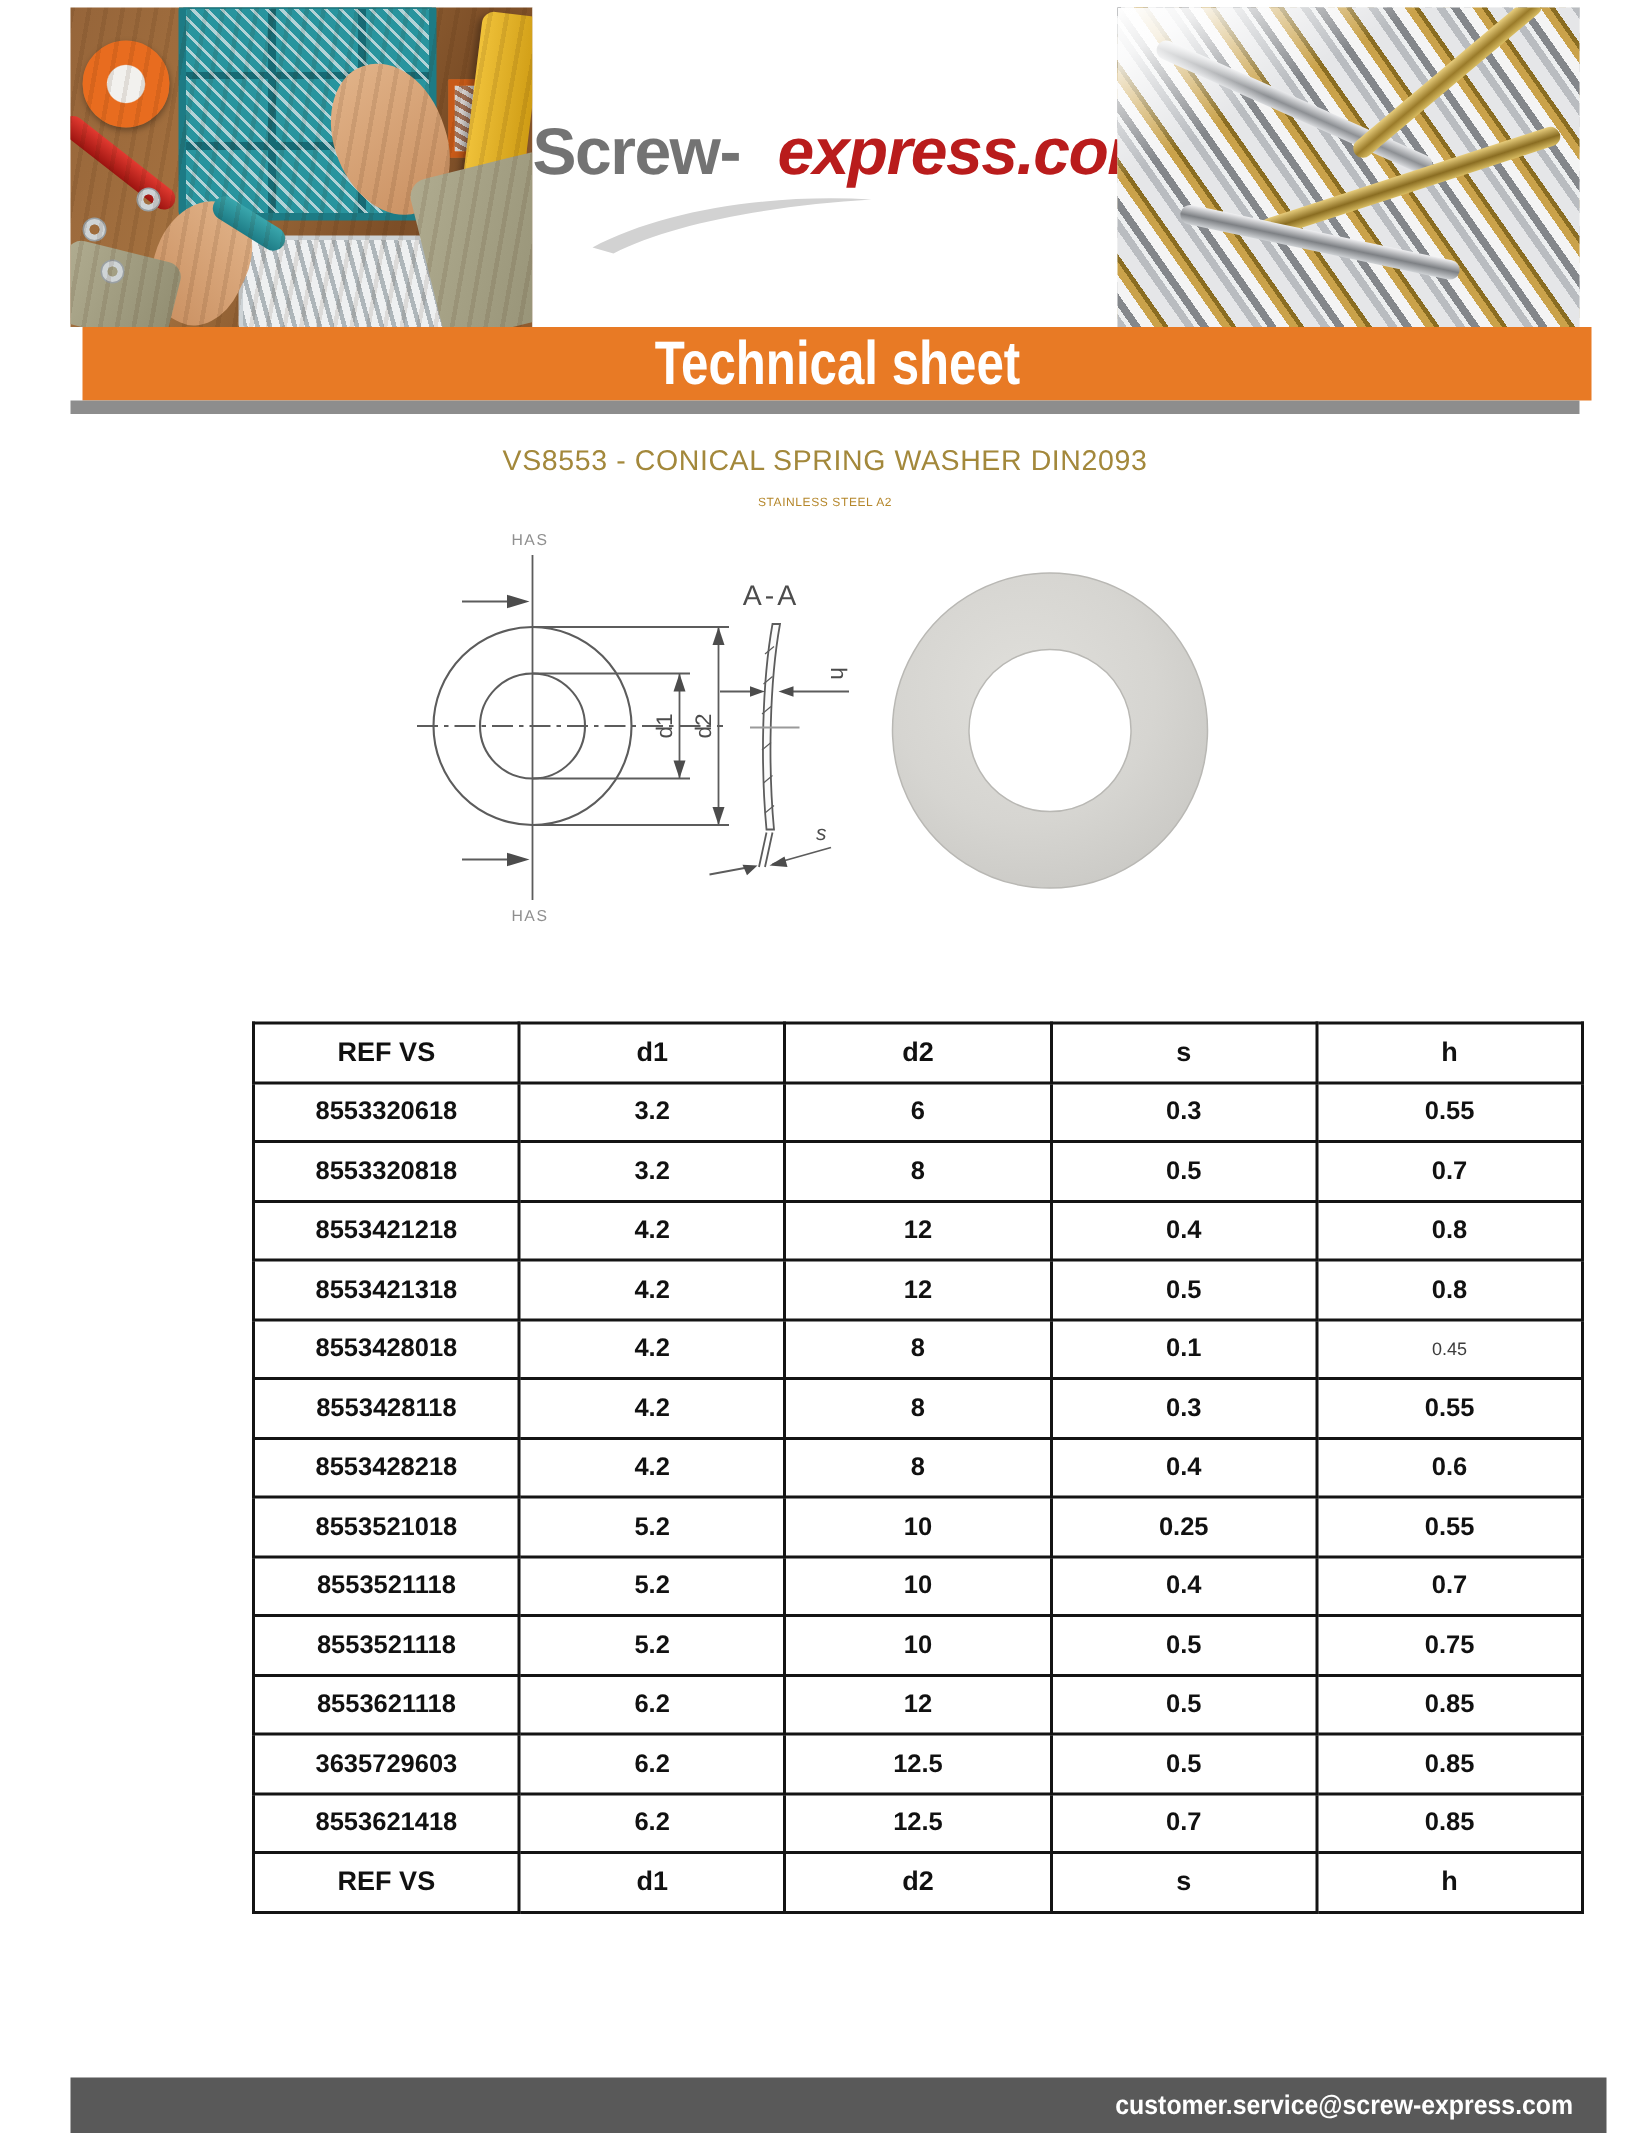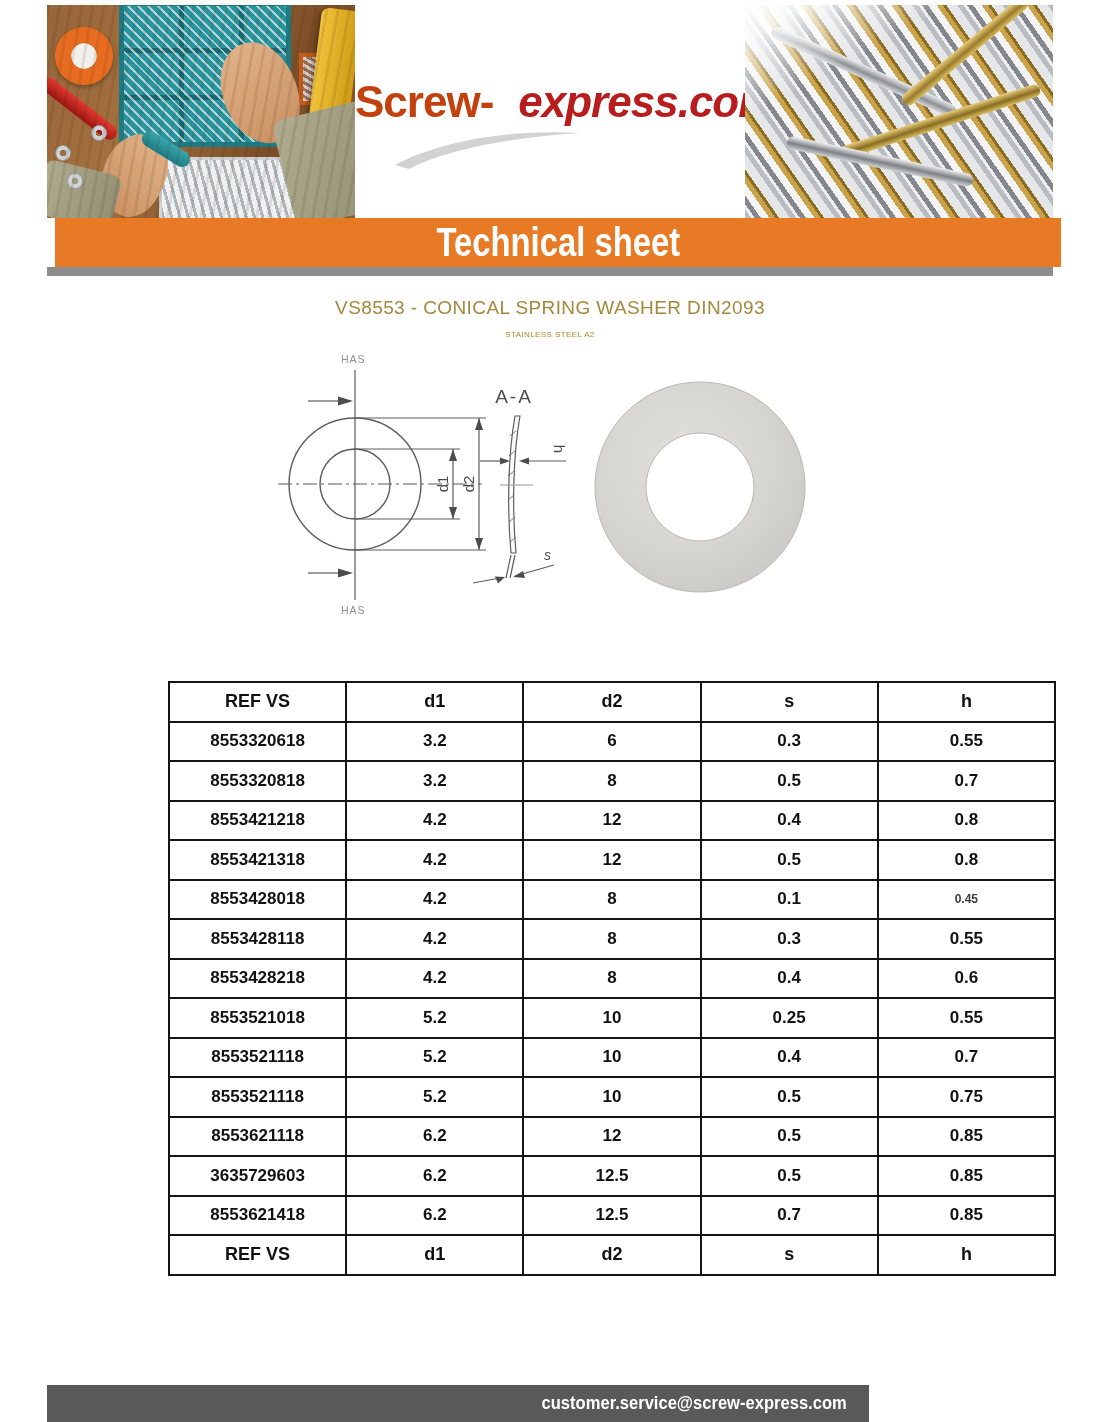--- a/index.html
+++ b/index.html
@@ -57,21 +57,21 @@
   .sb2 { left:90px; top:110px; width:210px; transform:rotate(-18deg);
     background:linear-gradient(180deg,#e7cd7d,#8a6d22 55%,#d9bd62); }
   .sb3 { left:40px; top:150px; width:190px; transform:rotate(12deg);
     background:linear-gradient(180deg,#f0f0f2,#7e8185 55%,#cfd2d5); }
   .sb4 { left:140px; top:40px; width:160px; transform:rotate(-40deg);
     background:linear-gradient(180deg,#e7cd7d,#9a7b2a 55%,#d9bd62); }
 
   .logo-area { position:absolute; left:355px; top:5px; width:390px; height:213px; background:#fff; }
   .logo-text { position:absolute; left:0; top:72px; width:100%; text-align:center;
     font-size:44px; font-weight:bold; letter-spacing:-1px; white-space:nowrap; }
-  .logo-text .p1 { color:#c2410c;margin-top:12px; }
+  .logo-text .p1 { color:#737373;margin-top:12px; }
   .logo-text .p2 { color:#b91c1c; font-style:italic;margin-left:25px; }
   .swoosh { position:absolute; left:30px; top:120px; }
 
   
   .banner { position:absolute; left:55px; top:218px; width:1006px; height:49px; background:#e87a25;
     display:flex; align-items:center; justify-content:center; }
   .banner span { color:#fff; font-weight:bold; font-size:41px; transform:scaleX(.8); white-space:nowrap; }
   .strip { position:absolute; left:47px; top:267px; width:1006px; height:9px; background:#8d8d8d; }
 
   
@@ -82,24 +82,24 @@
 
   
   .drawing-svg { position:absolute; left:270px; top:350px; }
   .washer-svg { position:absolute; left:578px; top:368px; }
 
   
   .dim-table { position:absolute; left:168px; top:681px; width:888px; border-collapse:collapse; table-layout:fixed; }
   .dim-table th, .dim-table td { border:2px solid #141414; height:39.5px; text-align:center;
     vertical-align:middle; font-size:17px; font-weight:bold; color:#111; padding:0; }
   .dim-table th { font-size:18px; }
-  .dim-table td.small-val { font-weight:bold; font-size:12px; color:#3d3d3d; }
-
-  
-  .footer-bar { position:absolute; left:47px; top:1385px; width:822px; height:37px; background:#595959;
+  .dim-table td.small-val { font-weight:normal; font-size:12px; color:#3d3d3d; }
+
+  
+  .footer-bar { position:absolute; left:47px; top:1385px; width:1024px; height:37px; background:#595959;
     display:flex; align-items:center; justify-content:flex-end; padding-right:22px; }
   .footer-bar span { color:#fff; font-weight:bold; font-size:18px; transform:scaleX(.92);
     transform-origin:right center; white-space:nowrap; }
 </style>
 </head>
 <body>
 
 <div class="page">
 
   <div class="photo photo-left">

